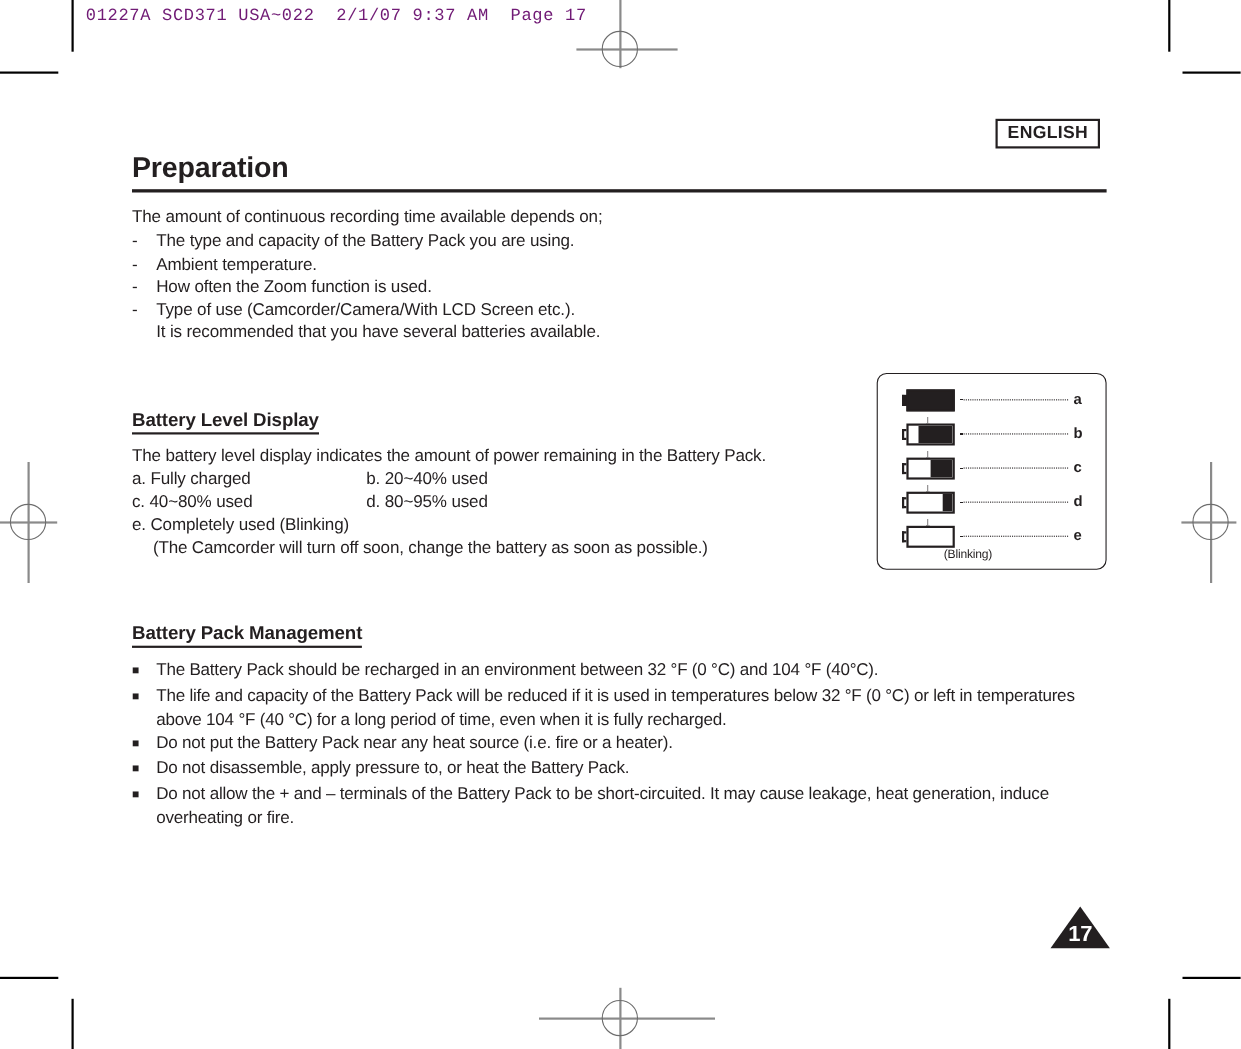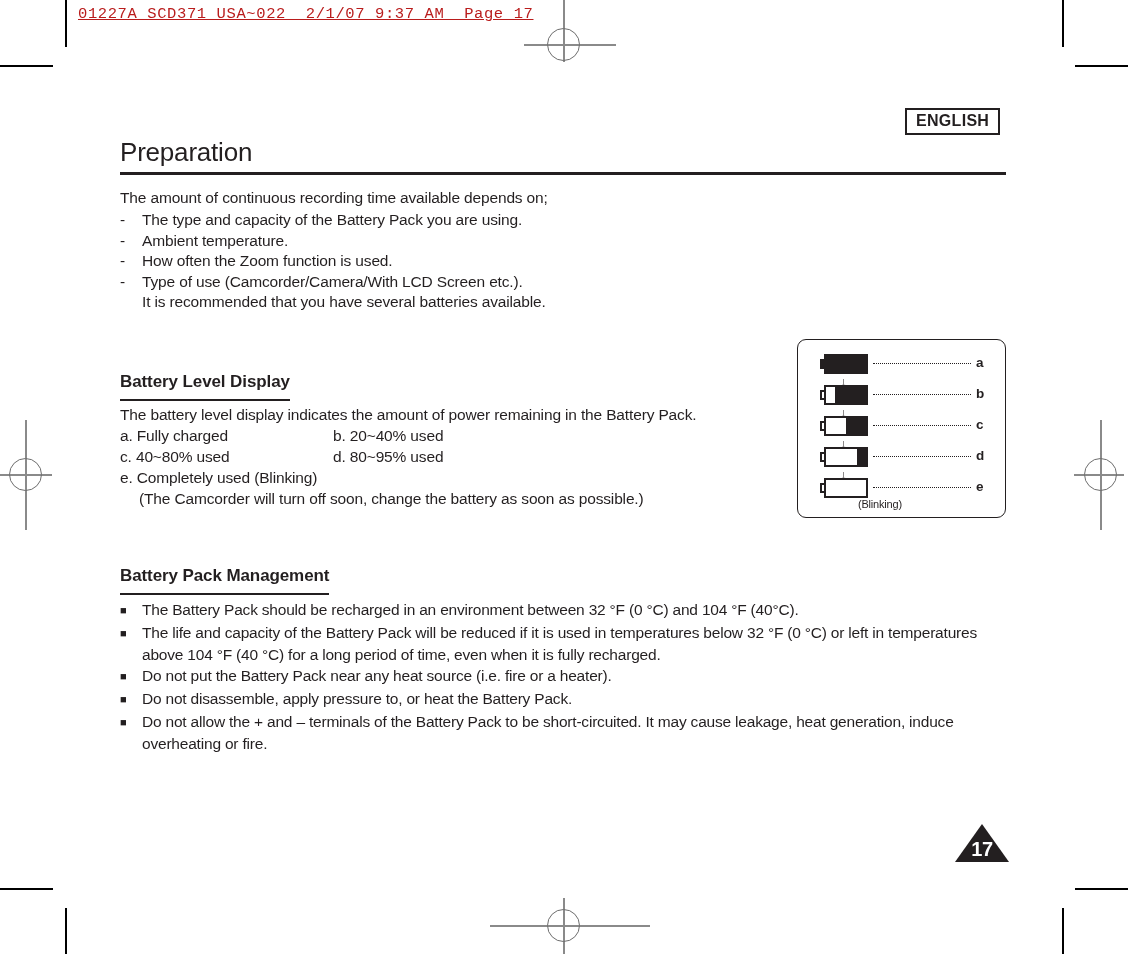--- a/index.html
+++ b/index.html
@@ -29,23 +29,22 @@
   .reg-mark .reg-v, .reg-mark .reg-h { position: absolute; background: #8a8a8a; }
 
   
   .prepress-header {
     position: absolute;
     left: 78px;
     top: 5px;
     font-family: "Liberation Mono", monospace;
     font-size: 15.5px;
     letter-spacing: 0.6px;
-    color: #b91c1c;
+    color: #701a75;
     white-space: pre;
-    text-decoration: underline;
   }
 
   
   .page {
     position: absolute;
     left: 0; top: 0;
     width: 1116px;
     height: 954px;
   }
 
@@ -60,21 +59,21 @@
     letter-spacing: 0.3px;
     color: #231f20;
     background: #fff;
   }
 
   .chapter-title {
     position: absolute;
     left: 120px;
     top: 137px;
     font-size: 26px;
-    font-weight: normal;
+    font-weight: bold;
     letter-spacing: -0.2px;
     color: #231f20;
   }
   .title-rule {
     position: absolute;
     left: 120px;
     top: 172px;
     width: 886px;
     height: 3px;
     background: #231f20;
@@ -98,21 +97,21 @@
   .dash-list .row { display: flex; line-height: 20.5px; }
   .dash-list .mk { width: 22px; flex: none; }
   .dash-list .cont { padding-left: 22px; line-height: 20.5px; }
 
   .sec-head {
     position: absolute;
     font-size: 17px;
     font-weight: bold;
     letter-spacing: -0.1px;
     border-bottom: 2px solid #231f20;
-    padding-bottom: 7px;
+    padding-bottom: 1px;
     display: inline-block;
   }
   #battery-level-heading { left: 120px; top: 372px; }
   #battery-mgmt-heading  { left: 120px; top: 566px; }
 
   .bl-body {
     position: absolute;
     left: 120px;
     top: 404px;
     font-size: 15.5px;

